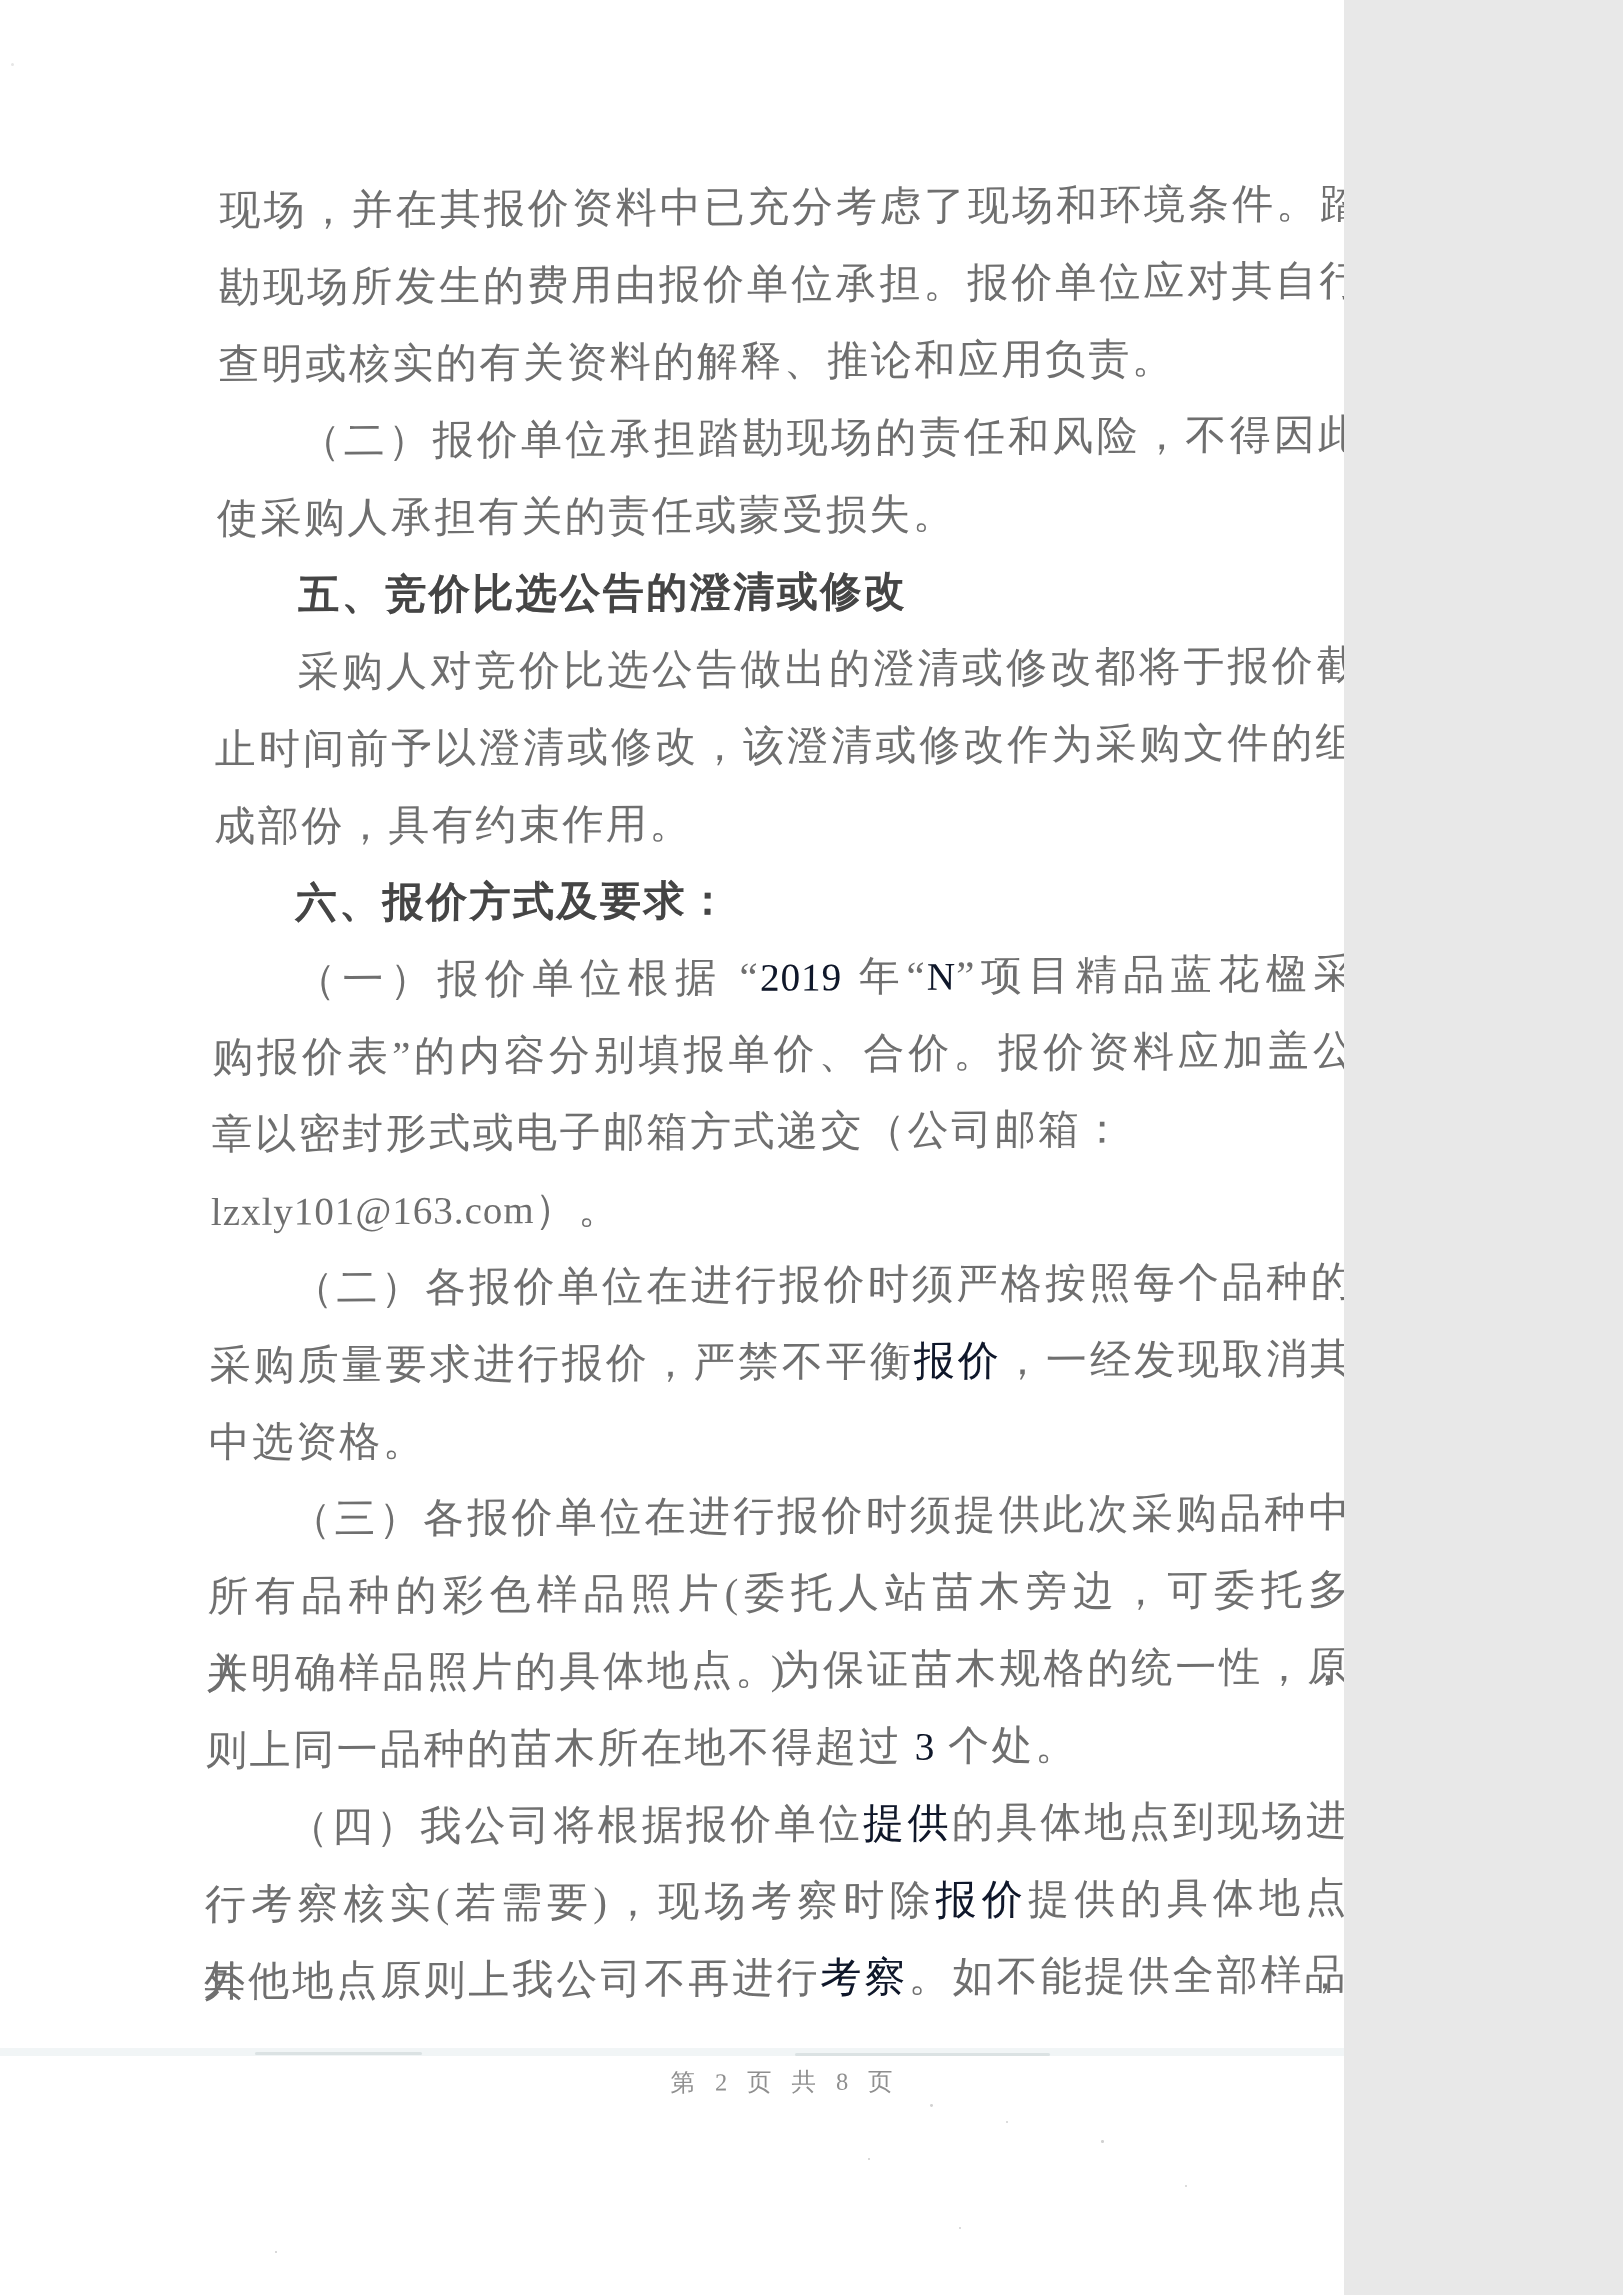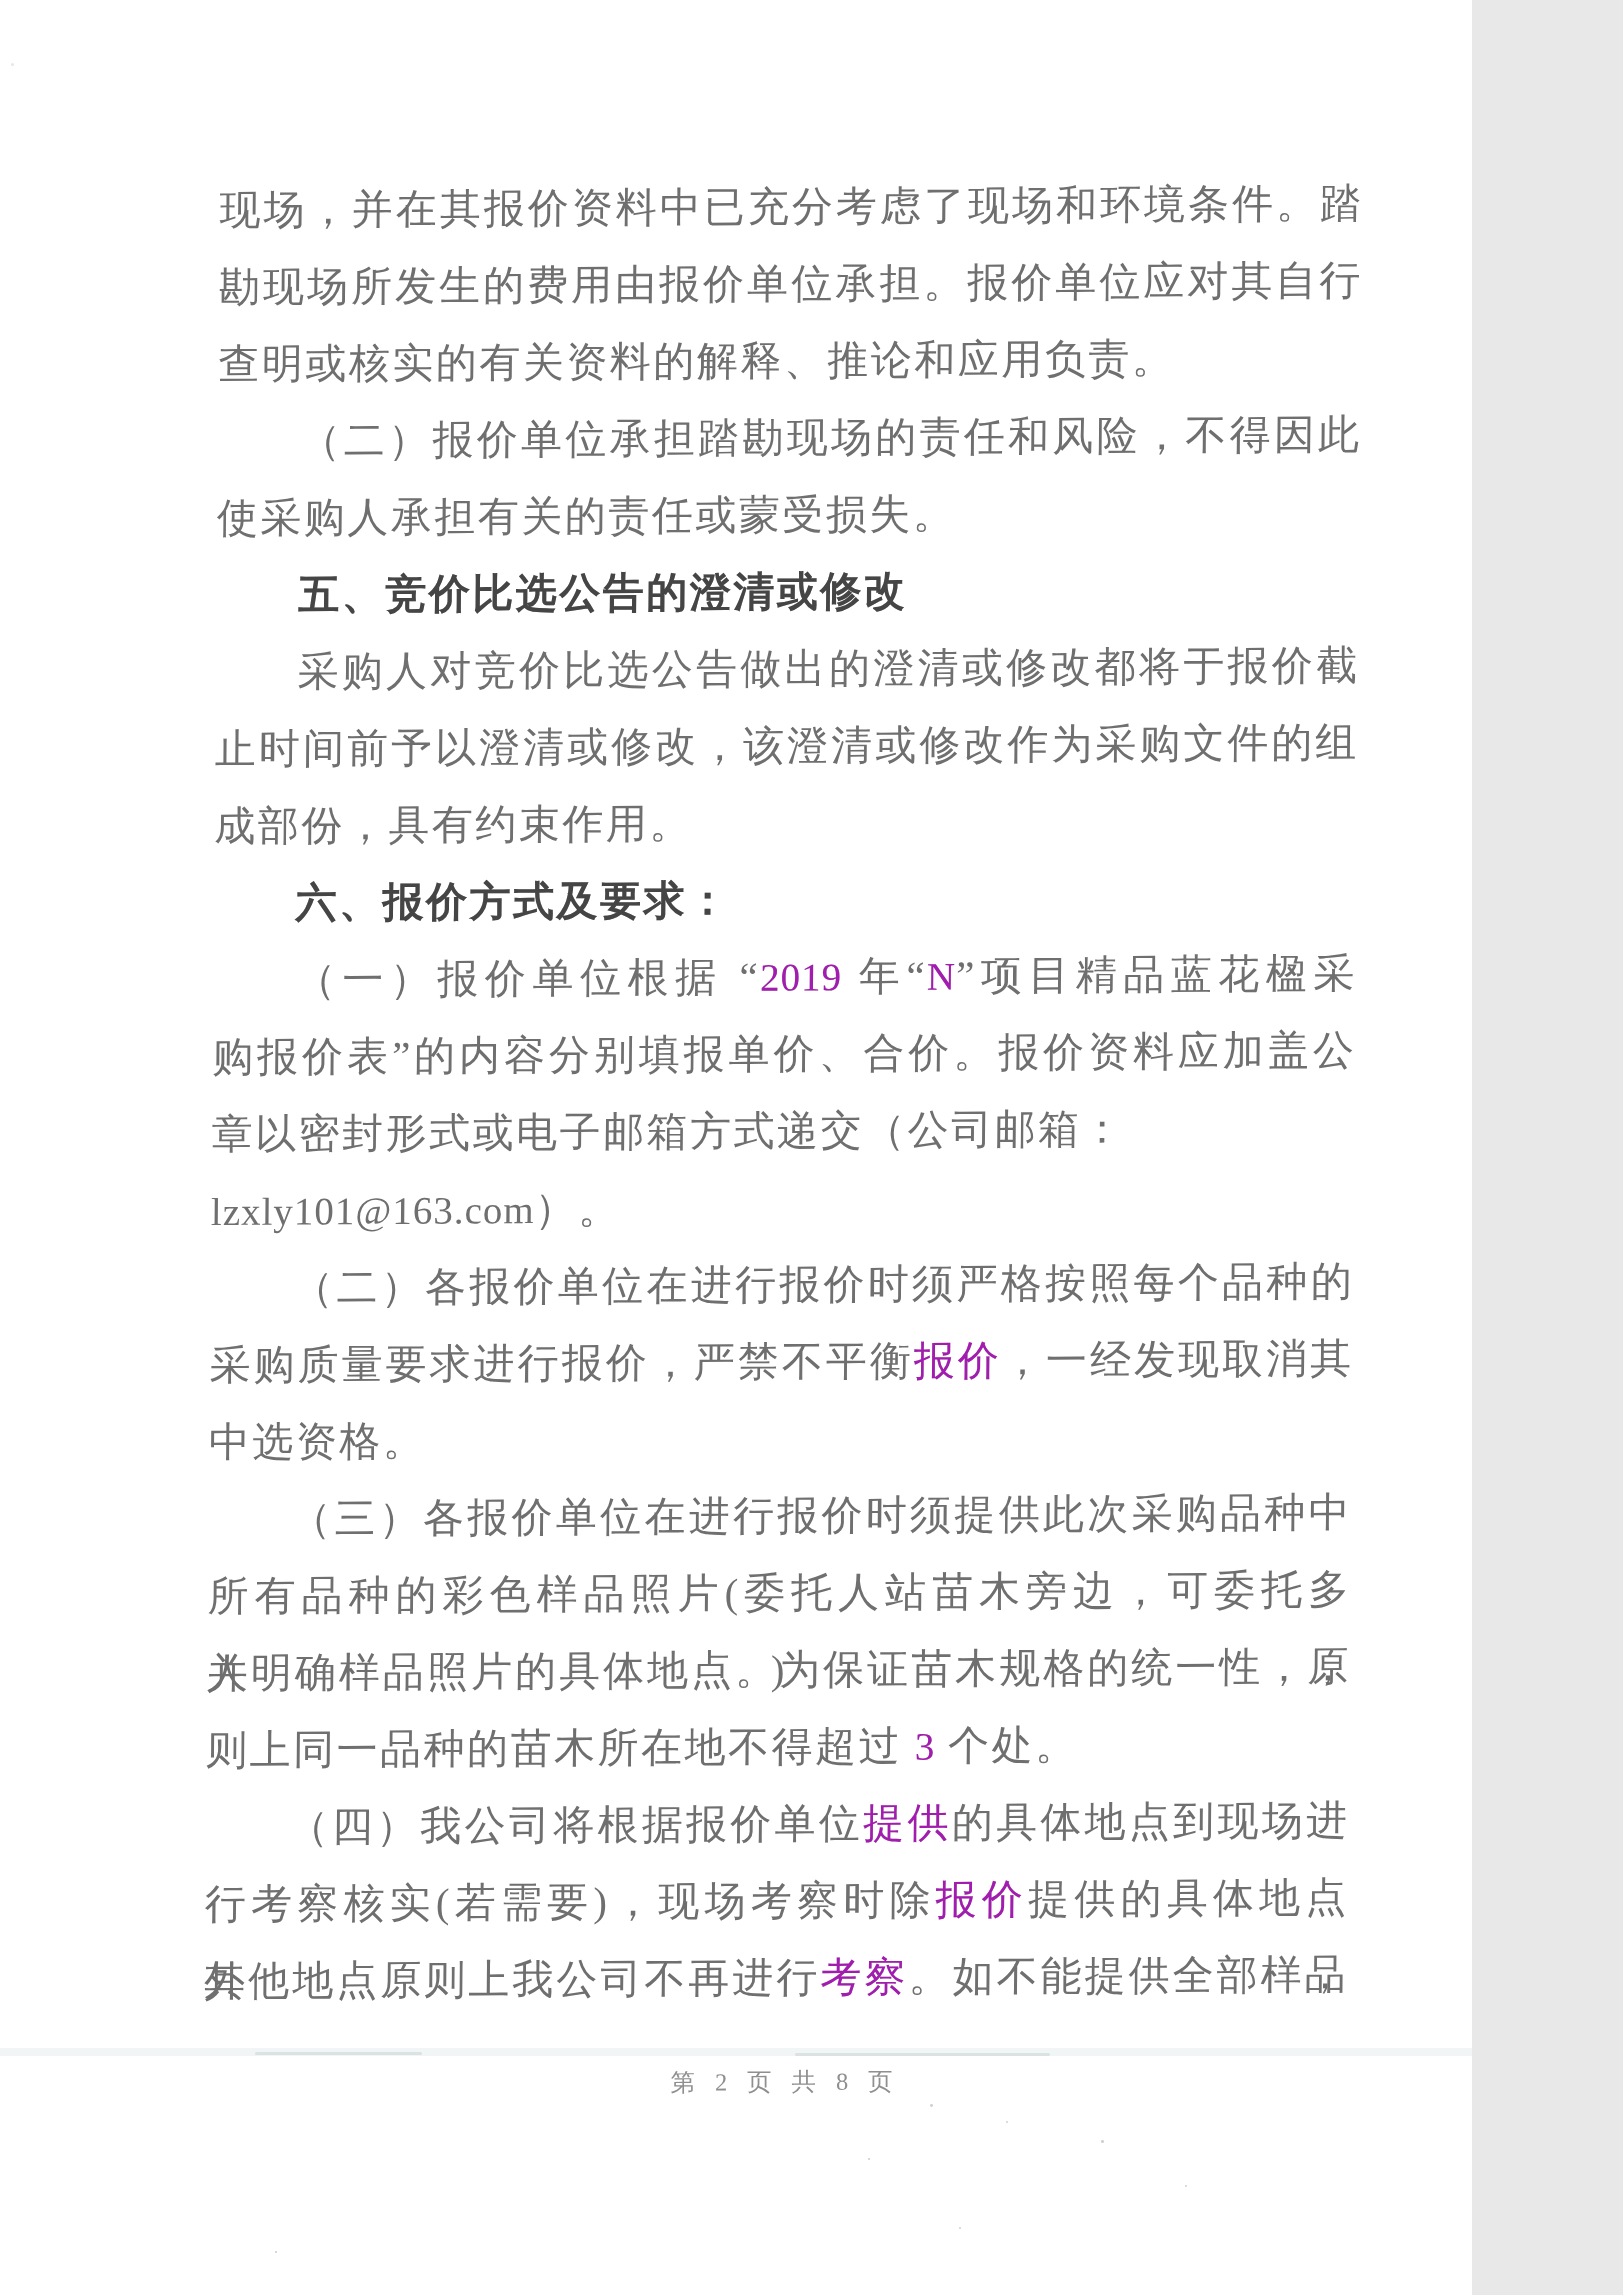--- a/index.html
+++ b/index.html
@@ -1,18 +1,18 @@
 <!DOCTYPE html>
 <html lang="zh" style="font-size:7.8px"><head>
 <meta charset="utf-8">
 <style>
   html,body{margin:0;padding:0;background:#e8e8e8;}
   .page{
     position:relative;
-    width:1472px;height:2295px;
+    width:1344px;height:2295px;
     background:#ffffff;
     overflow:hidden;
     font-family:"Liberation Serif","DejaVu Serif",serif;
   }
   .content{
     position:absolute;
     left:220px;top:172px;
     width:1144px;
     transform:skewY(-0.35deg) skewX(-0.5deg);
     transform-origin:0 0;
@@ -36,21 +36,21 @@
     font-weight:bold;
     color:#454545;
     text-shadow:0 0 0.5px rgba(60,60,60,.35);
   }
   .seg{}
   .seg.latin{
     font-family:"Liberation Serif","DejaVu Serif",serif;
     font-size:39px;
     letter-spacing:1px;
   }
-  .seg.em{ color:#a21caf; text-shadow:0 0 0.5px rgba(70,70,70,.3); }
+  .seg.em{ color:#0f172a; text-shadow:0 0 0.5px rgba(70,70,70,.3); }
   .footer{
     position:absolute;
     top:2065px;left:0;
     width:1624px;
     text-align:center;
     padding-right:54px;
     box-sizing:border-box;
     font-size:24.5px;
     letter-spacing:6.9px;
     color:#8f8f8f;

